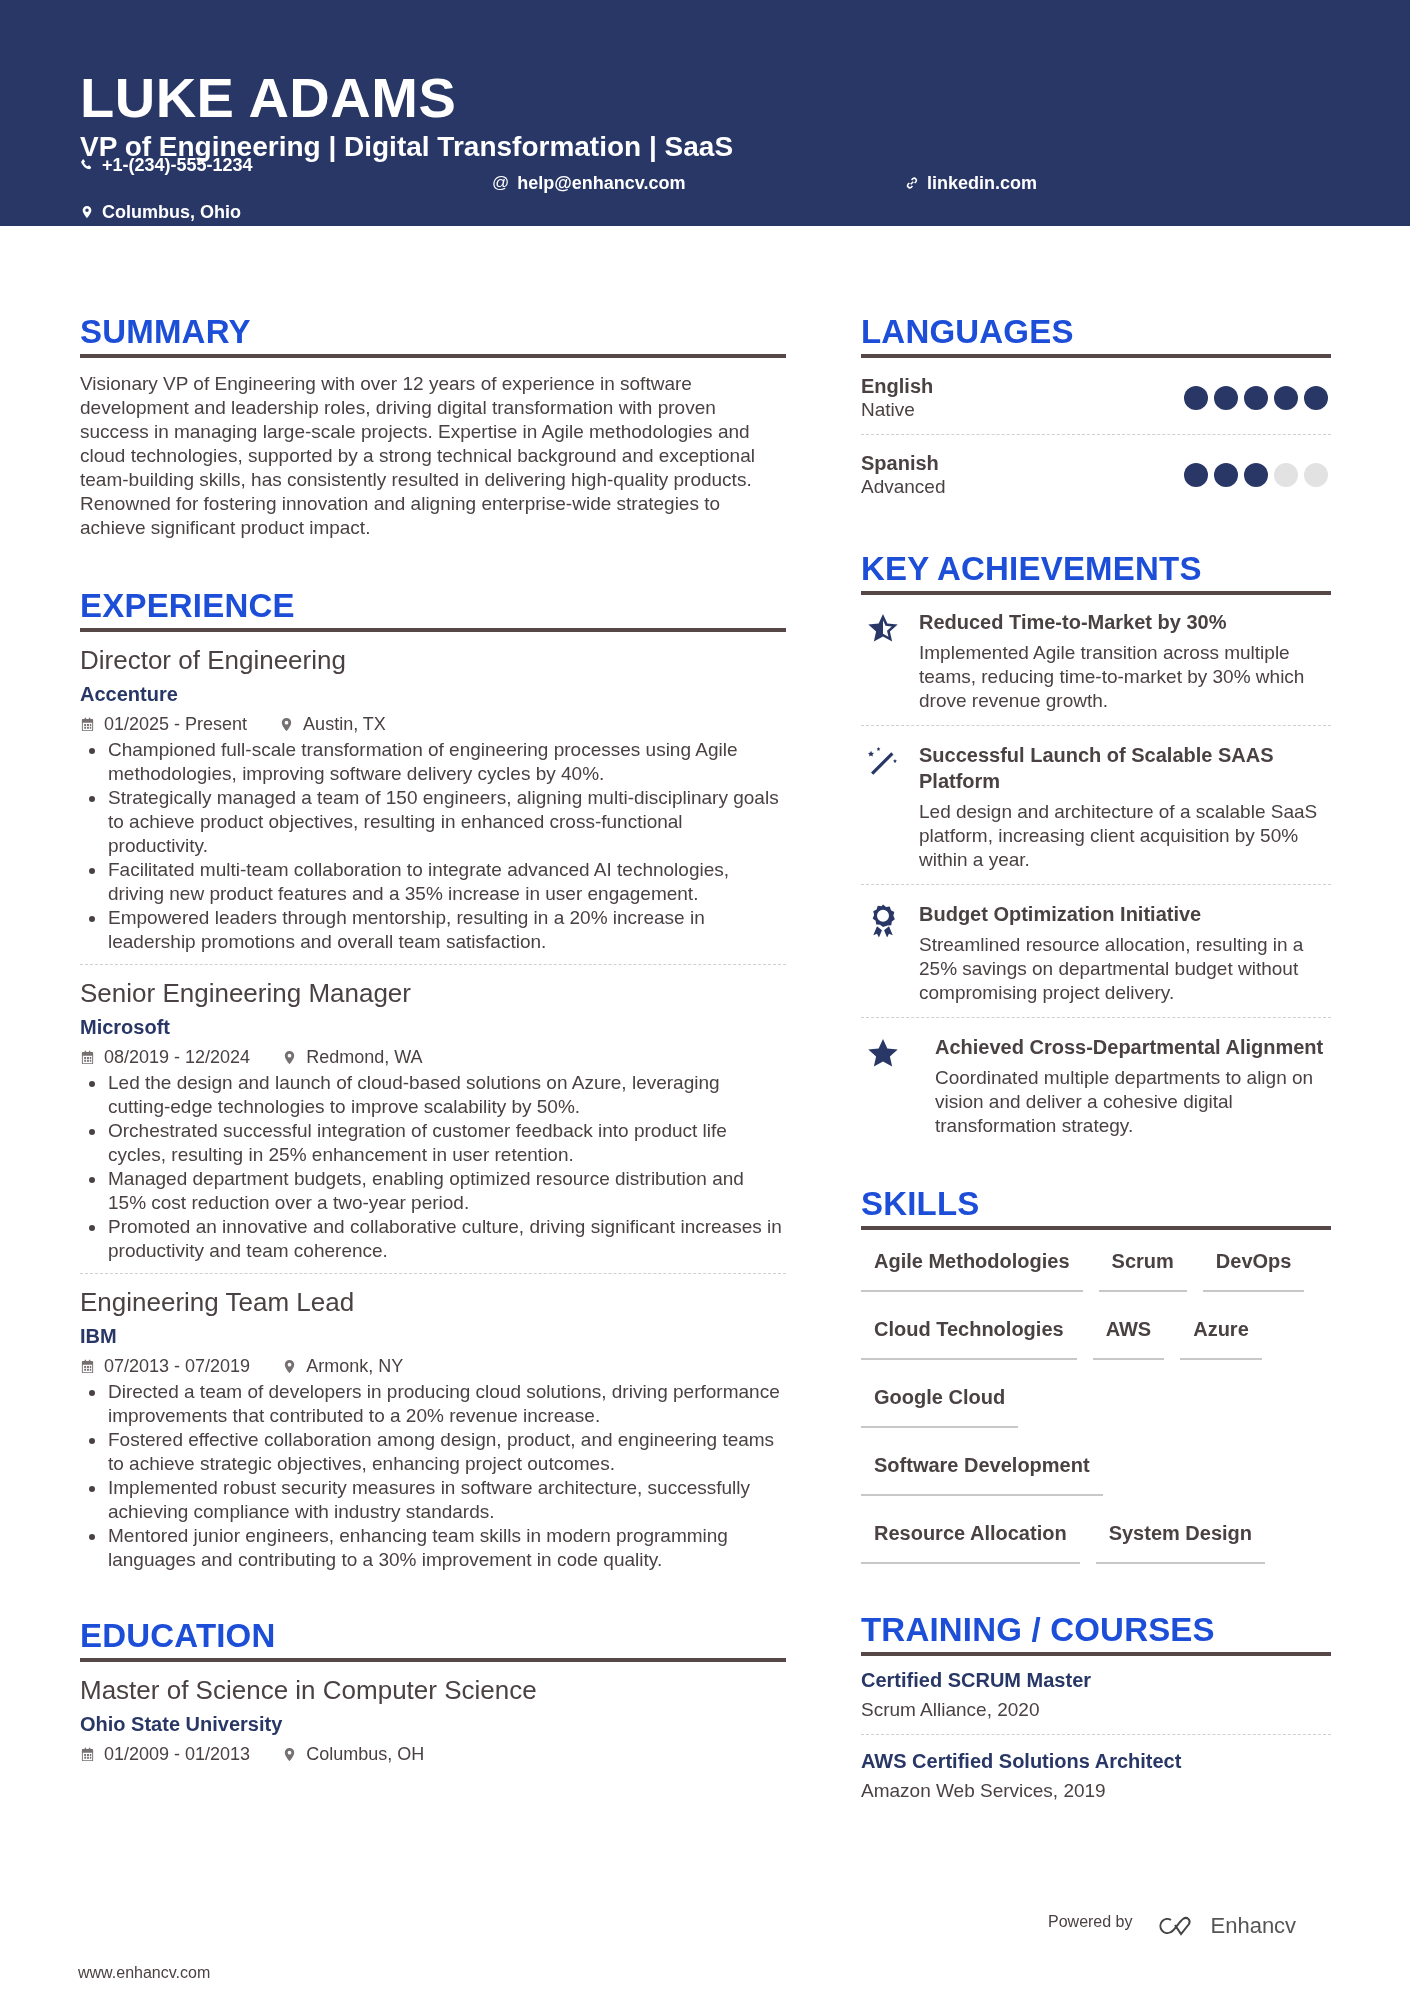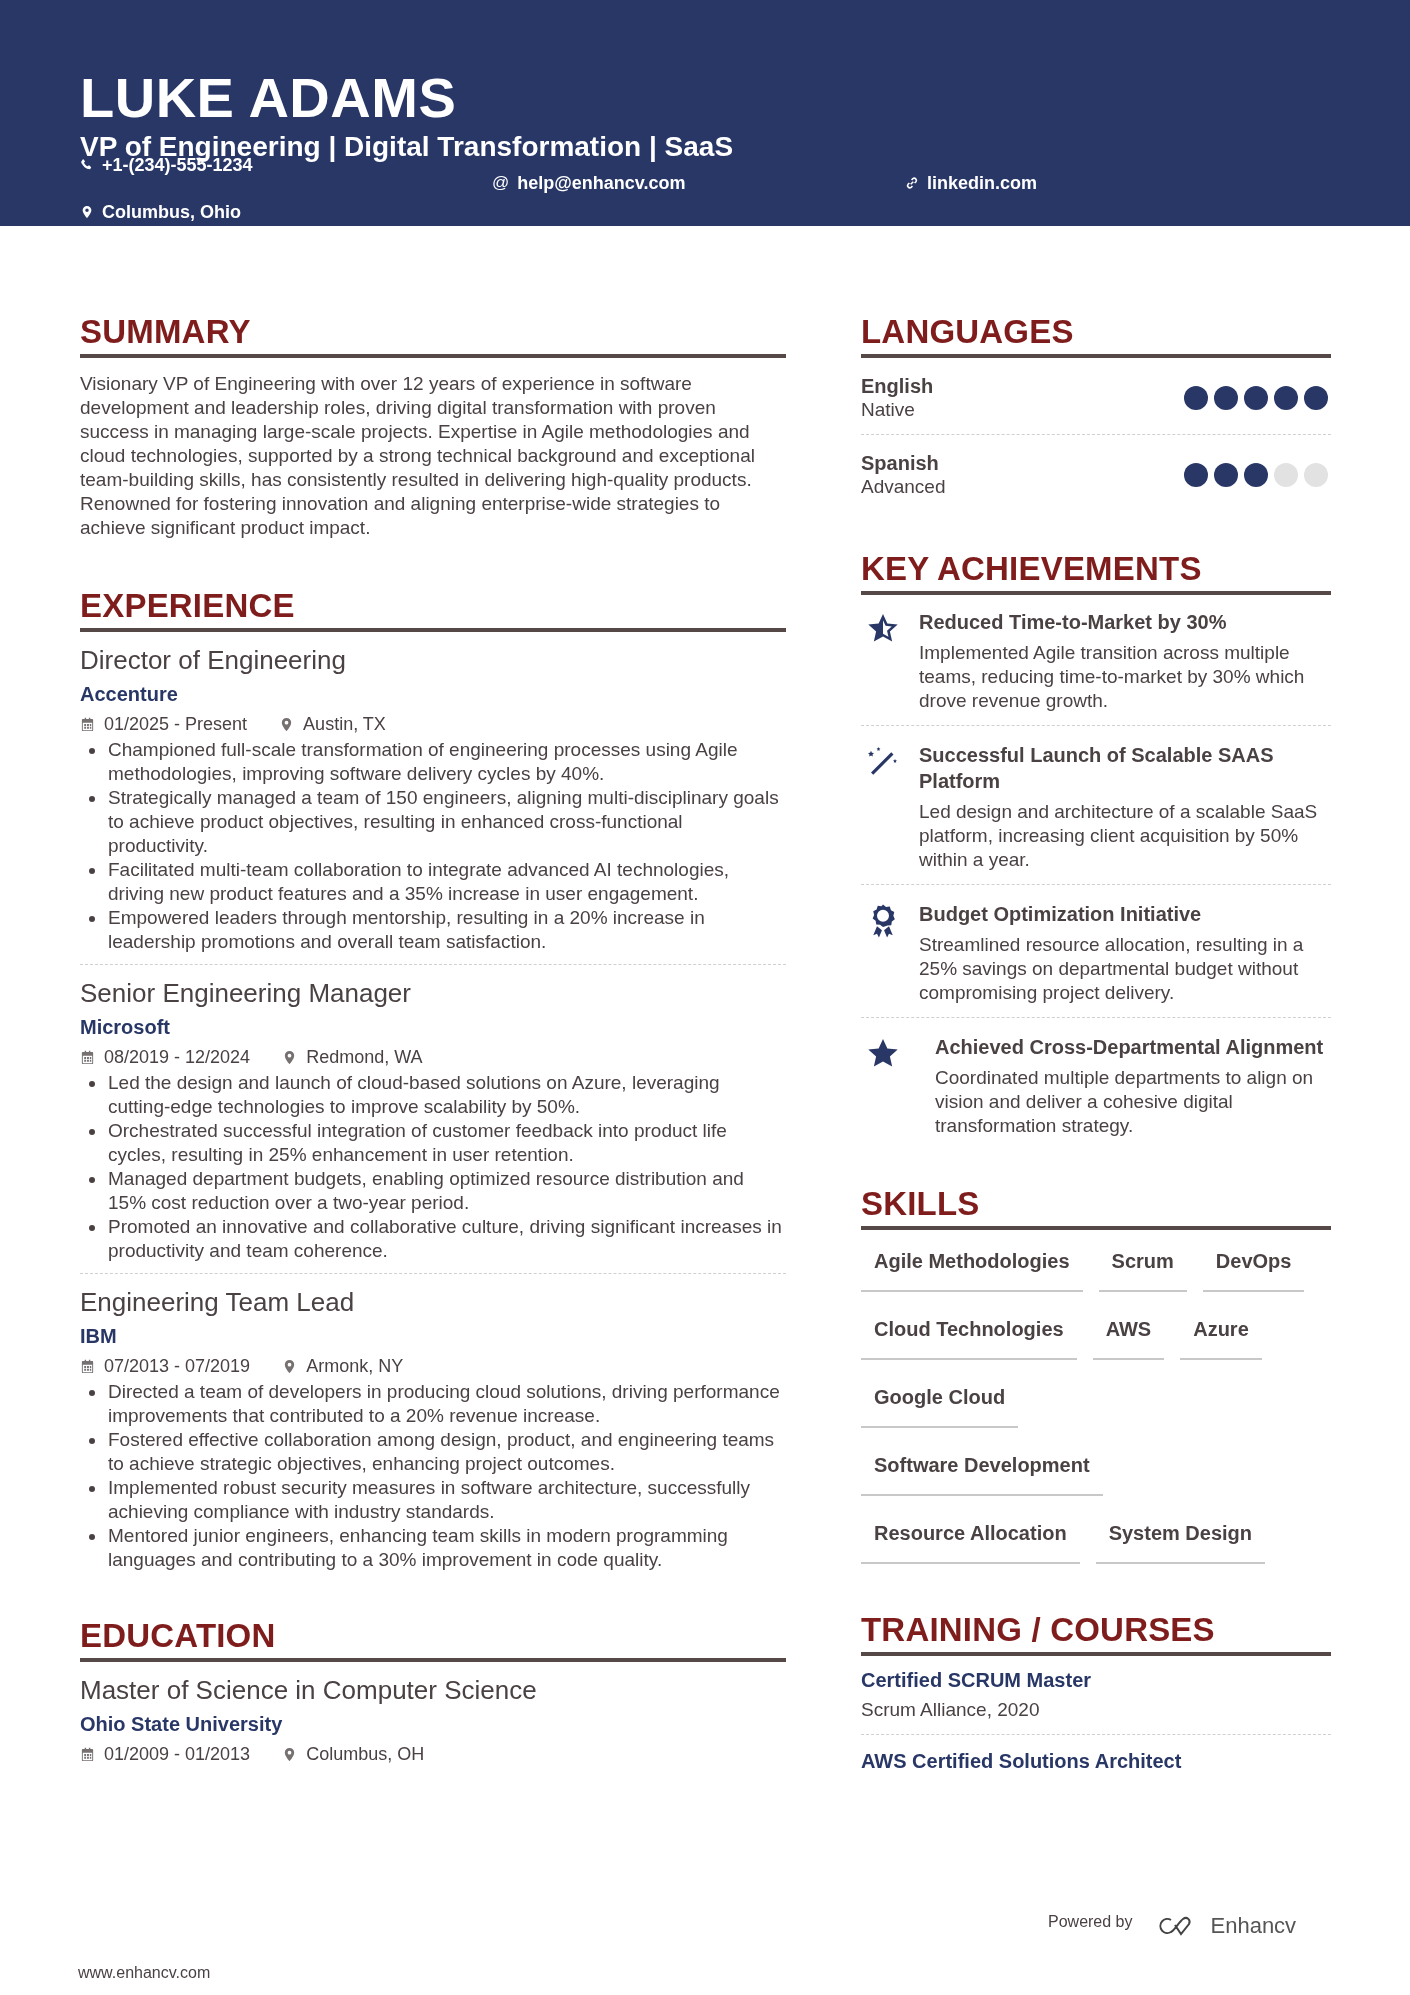--- a/index.html
+++ b/index.html
@@ -8,21 +8,21 @@
 
   .header { position: absolute; left: 0; top: 0; width: 1410px; height: 226px; background: #283766; color: #ffffff; }
   .name { position: absolute; left: 80px; top: 66px; font-size: 56px; font-weight: bold; letter-spacing: 0.5px; line-height: 64px; }
   .headline { position: absolute; left: 80px; top: 130px; font-size: 28px; font-weight: bold; line-height: 34px; }
   .contact { position: absolute; font-size: 18px; font-weight: bold; line-height: 22px; display: flex; align-items: center; gap: 8px; }
   .contact svg { width: 14px; height: 14px; fill: #ffffff; }
 
   .col-left { position: absolute; left: 80px; top: 312px; width: 706px; }
   .col-right { position: absolute; left: 861px; top: 312px; width: 470px; }
 
-  .section-title { font-size: 33px; font-weight: bold; color: #7f1d1d; line-height: 40px; text-transform: uppercase; letter-spacing: 0.2px; }
+  .section-title { font-size: 33px; font-weight: bold; color: #1d4ed8; line-height: 40px; text-transform: uppercase; letter-spacing: 0.2px; }
   .section-rule { height: 4px; background: #574848; margin-top: 2px; margin-bottom: 16px; }
 
   .summary-text { font-size: 19px; line-height: 24px; color: #4a4142; }
 
   .job { padding-bottom: 10px; border-bottom: 1px dashed #d0d0d0; margin-bottom: 12px; }
   .job.last { border-bottom: none; }
   .job-title { font-size: 26px; color: #4a4142; line-height: 32px; }
   .job-company { font-size: 20px; font-weight: bold; color: #283766; line-height: 28px; margin-top: 4px; }
   .job-meta { display: flex; align-items: center; font-size: 18px; color: #4a4142; line-height: 24px; margin-top: 4px; }
   .job-meta svg { width: 15px; height: 15px; fill: #767070; margin-right: 9px; }
@@ -297,20 +297,21 @@
 
   <section>
     <div class="section-title">TRAINING / COURSES</div>
     <div class="section-rule" style="margin-bottom:10px;"></div>
     <div class="course">
       <div class="course-title">Certified SCRUM Master</div>
       <div class="course-sub">Scrum Alliance, 2020</div>
     </div>
     <div class="course last">
       <div class="course-title">AWS Certified Solutions Architect</div>
+      <div class="course-sub">Amazon Web Services, 2019</div>
     </div>
   </section>
 </div>
 
 <div class="footer-left">www.enhancv.com</div>
 <div class="footer-right">
   <span>Powered by</span>
   <span class="brand">
     <svg viewBox="0 0 46 24" style="fill:none; stroke:#444; stroke-width:2;">
         <path d="M16 6a7 7 0 100 12c4-2 8-10 12-13s8 1 6 5l-8 10-6-9"></path>

